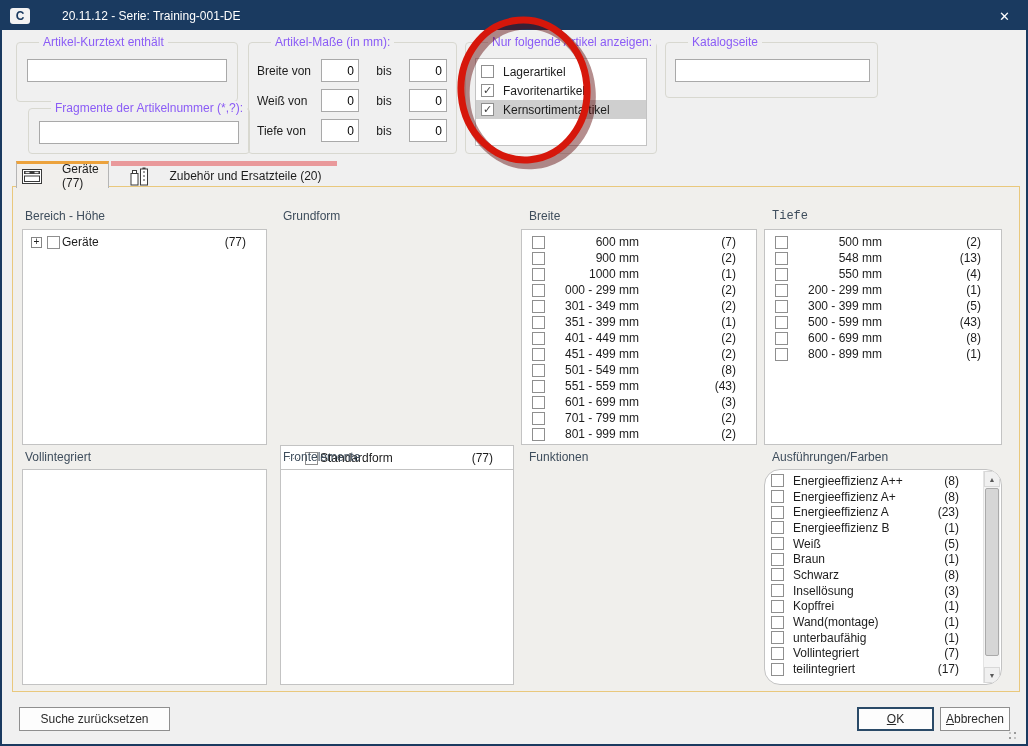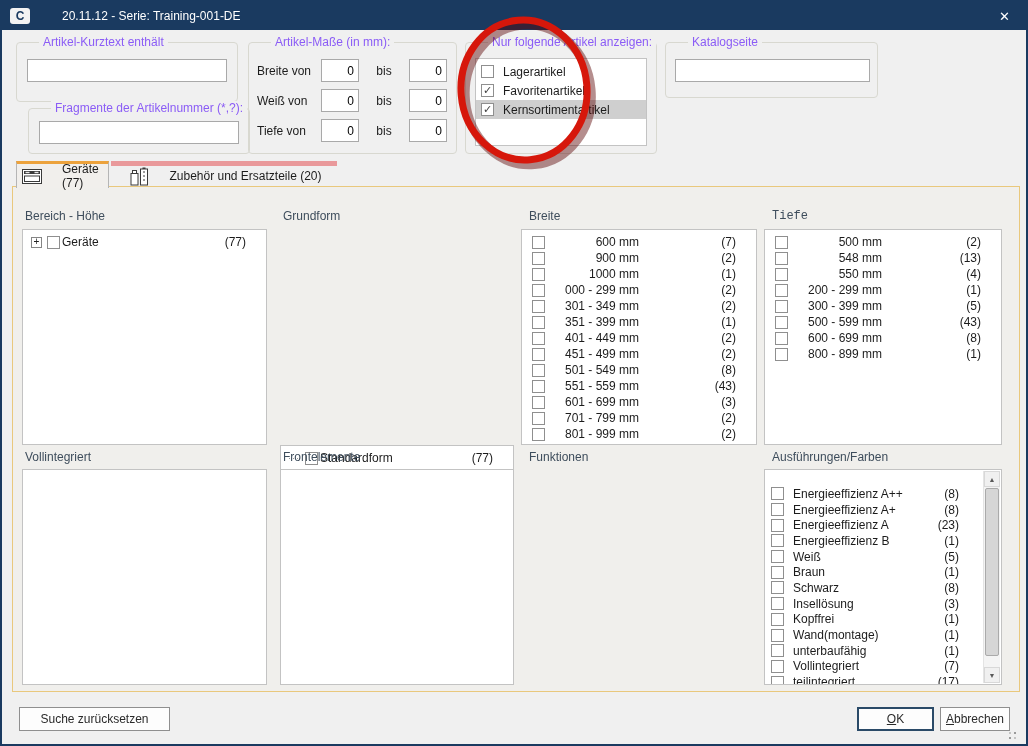--- a/index.html
+++ b/index.html
@@ -46,21 +46,21 @@
   
   .content { position:absolute; left:10px; top:184px; width:1008px; height:506px; background:#f0efec; border:1px solid #e9c87d; }
   .plabel { position:absolute; color:#3e4d5c; white-space:nowrap; }
   .lbox { position:absolute; background:#fff; border:1px solid #c3c3c3; overflow:hidden; padding-top:4px; }
   .b1 { left:20px; top:227px; width:245px; height:216px; }
   .b2 { left:278px; top:227px; width:234px; height:216px; }
   .b3 { left:519px; top:227px; width:236px; height:216px; }
   .b4 { left:762px; top:227px; width:238px; height:216px; }
   .b5 { left:20px; top:467px; width:245px; height:216px; }
   .b6 { left:278px; top:467px; width:234px; height:216px; }
-  .b8 { left:762px; top:467px; width:238px; height:216px; padding-top:16px; }
+  .b8 { left:762px; top:467px; width:238px; height:216px; padding-top:3px;border-radius:16px; }
 
   
   .lrow { display:flex; align-items:center; height:16px; padding:0 20px 0 10px; }
   .lrow .val { width:92px; text-align:right; margin-left:2px; white-space:nowrap; }
   .lrow .cnt { margin-left:auto; }
 
   
   .tree { position:relative; }
   .trow { display:flex; align-items:center; height:16px; padding-left:8px; padding-right:20px; }
   .exp-slot { width:16px; height:11px; display:flex; align-items:center; flex:none; }

